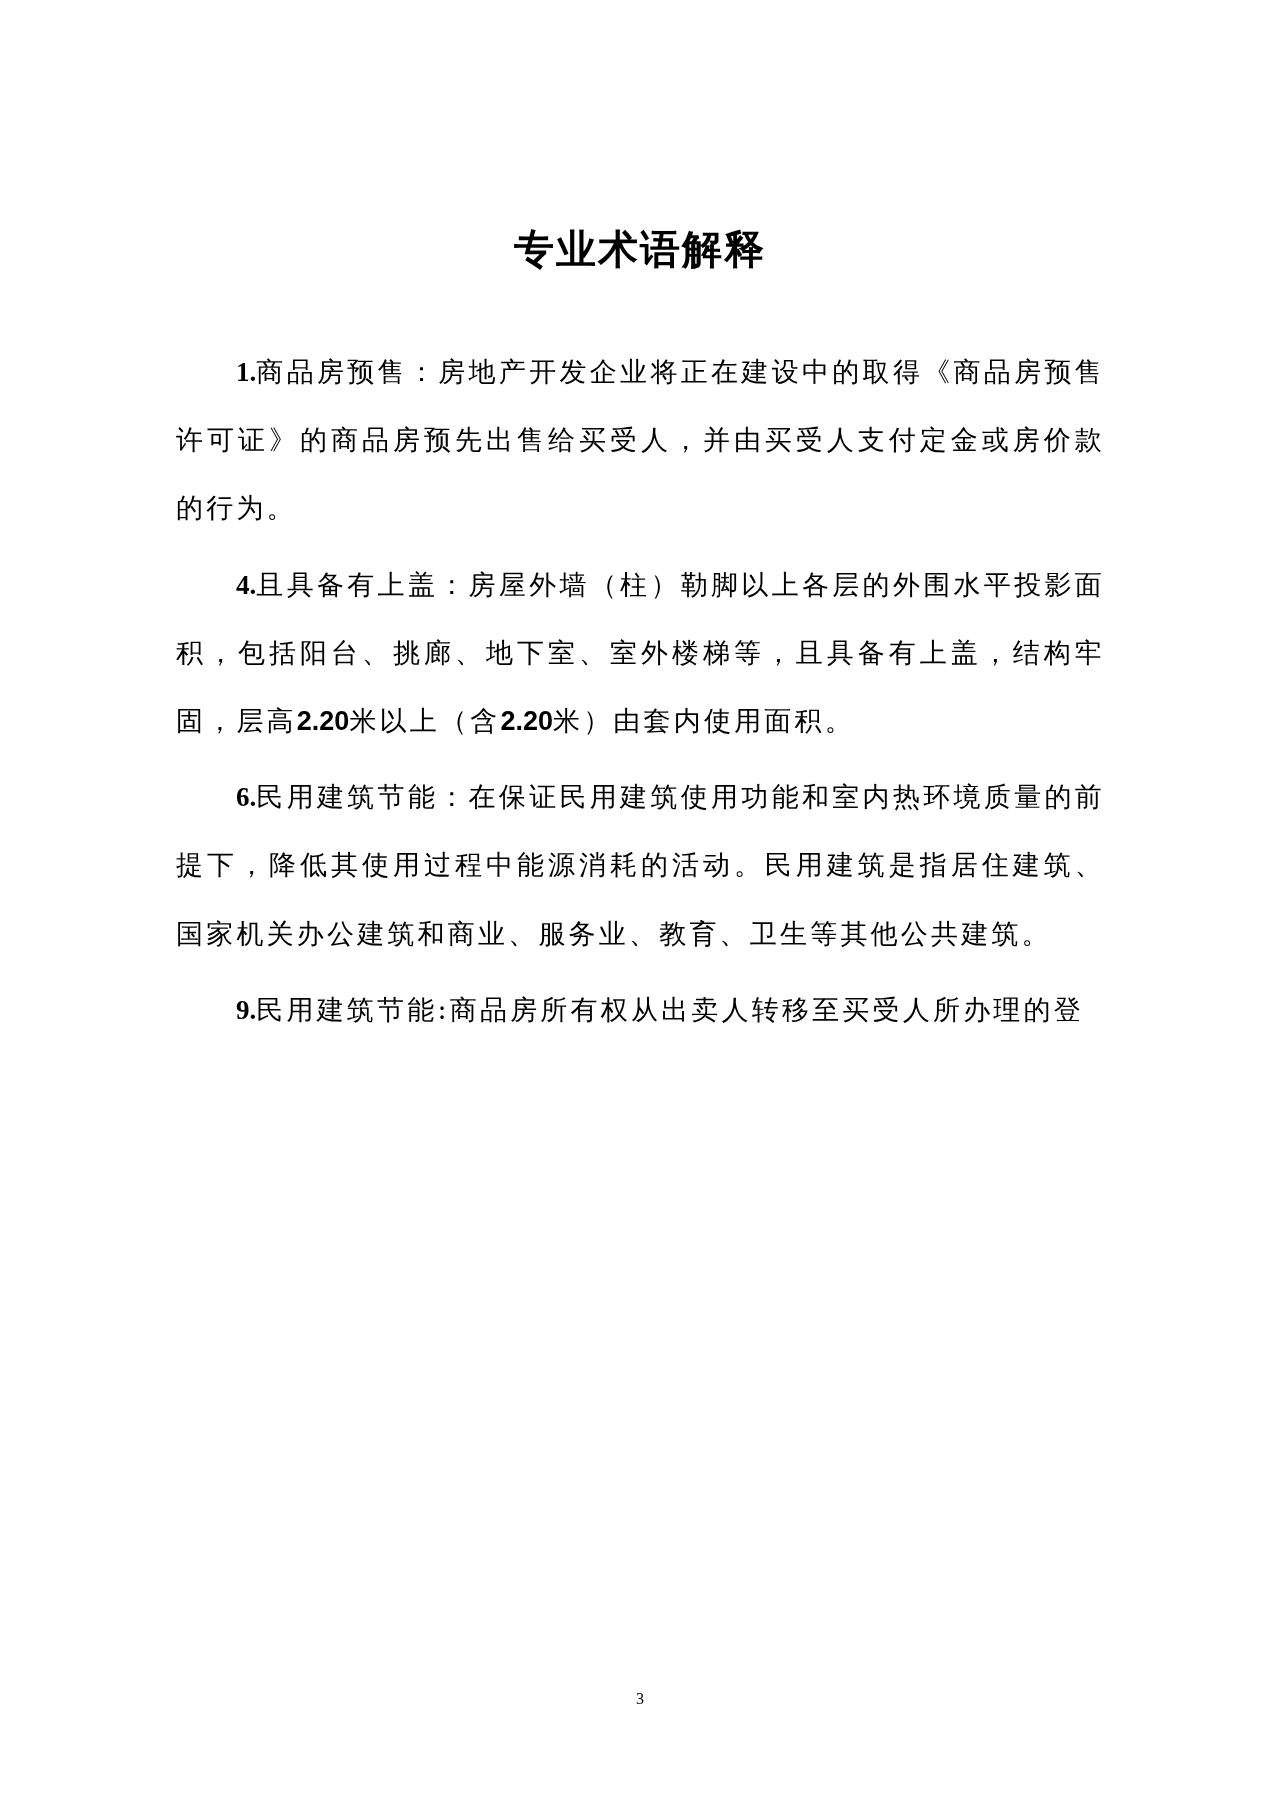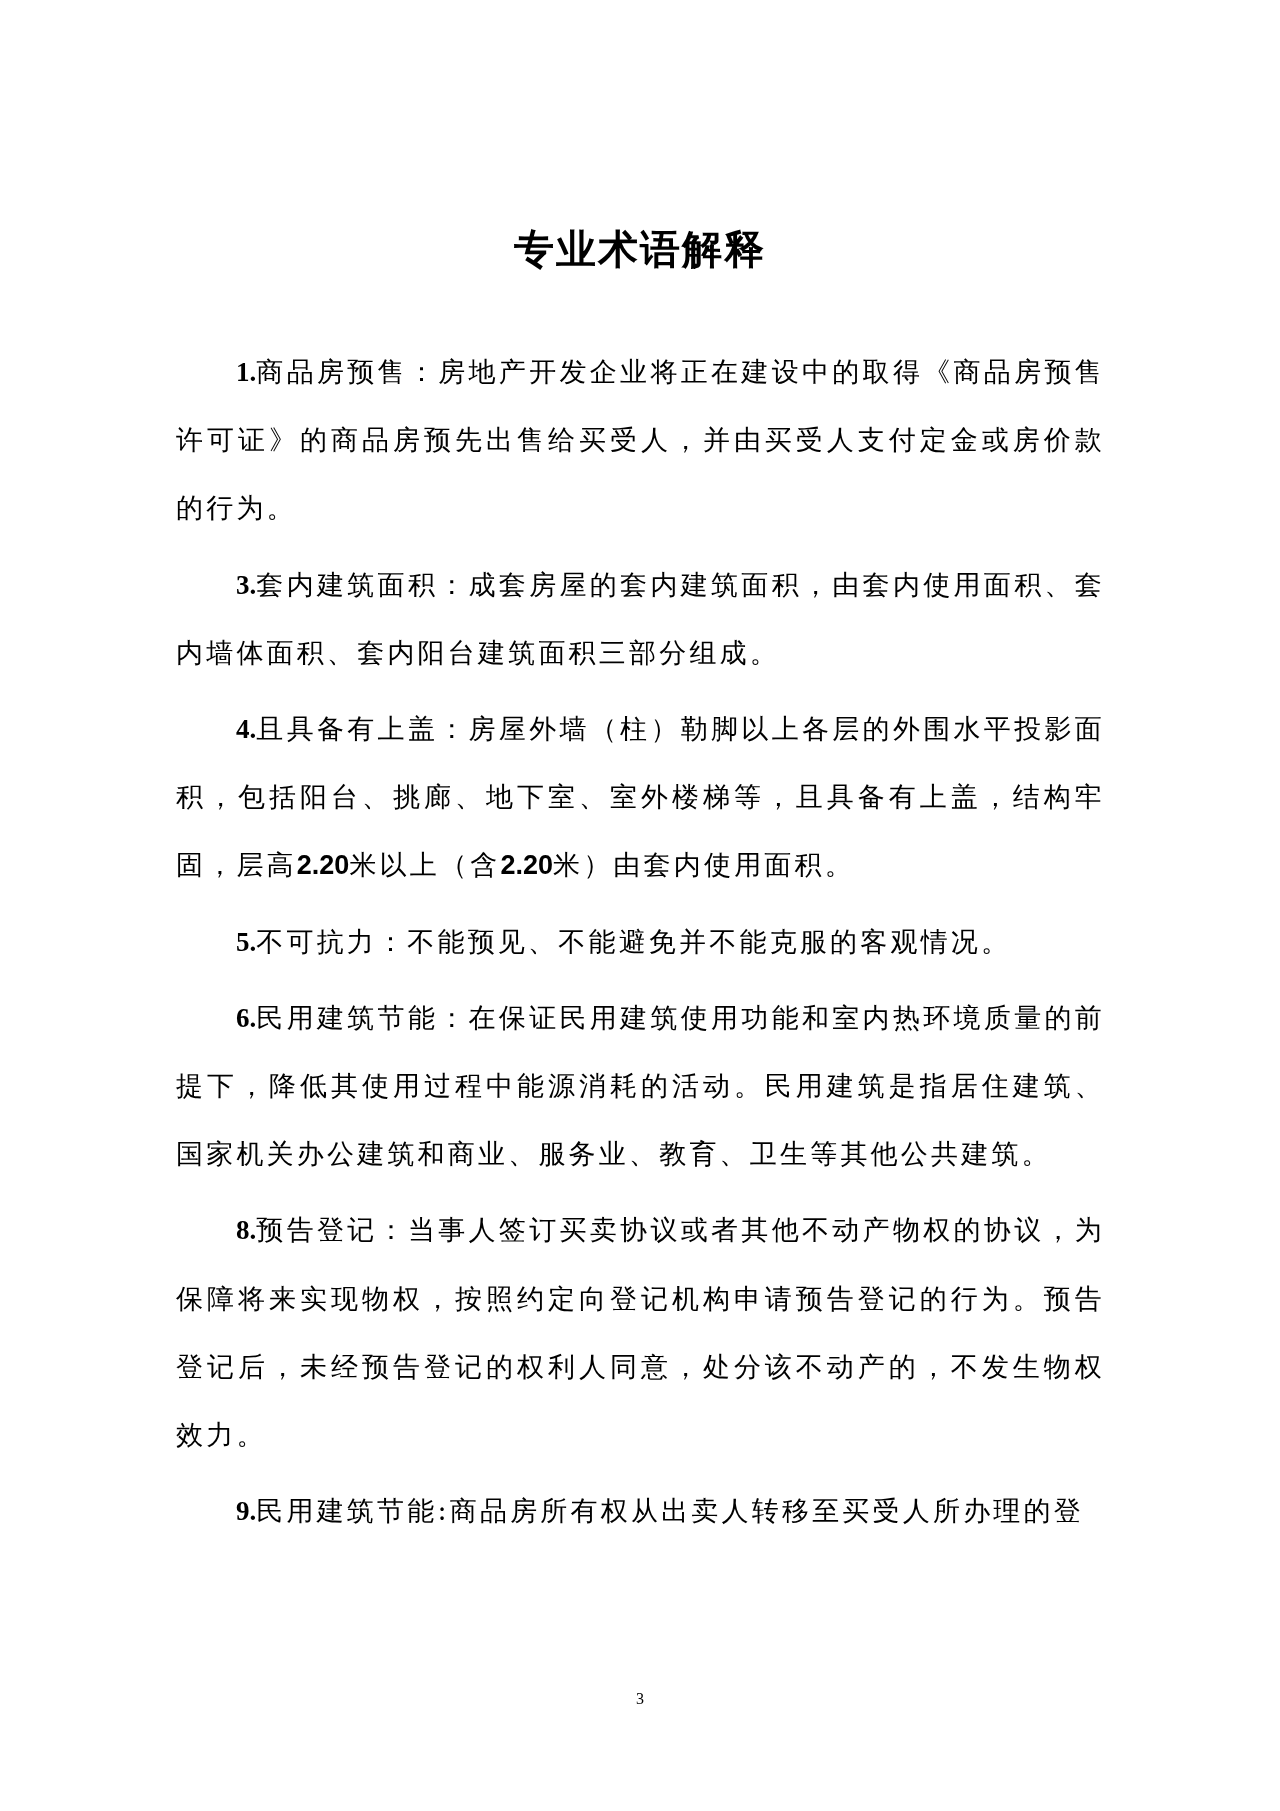--- a/index.html
+++ b/index.html
@@ -73,30 +73,27 @@
 
 <div class="page">
 
   <h1 class="title">专业术语解释</h1>
 
   <div class="body-text">
 
     <p class="para"><span class="num">1.</span><span>商品房预售：</span><span>房地产开发企业将正在建设中的取得《商品房预售许可证》的商品房预先出售给买受人，并由买受人支付定金或房价款的行为。</span></p>
 
 
-    <p class="para"><span class="num">3.</span><span>套内建筑面积：</span><span>成套房屋的套内建筑面积，由套内使用面积、套内墙体面积、套内阳台建筑面积三部分组成。</span></p>
 
     <p class="para"><span class="num">4.</span><span>且具备有上盖：</span><span>房屋外墙（柱）勒脚以上各层的外围水平投影面积，包括阳台、挑廊、地下室、室外楼梯等，且具备有上盖，结构牢固，层高</span><span class="b">2.20</span><span>米以上（含</span><span class="b">2.20</span><span>米）由套内使用面积。</span></p>
 
-    <p class="para"><span class="num">5.</span><span>不可抗力：</span><span>不能预见、不能避免并不能克服的客观情况。</span></p>
 
     <p class="para"><span class="num">6.</span><span>民用建筑节能：</span><span>在保证民用建筑使用功能和室内热环境质量的前提下，降低其使用过程中能源消耗的活动。民用建筑是指居住建筑、国家机关办公建筑和商业、服务业、教育、卫生等其他公共建筑。</span></p>
 
 
-    <p class="para"><span class="num">8.</span><span>预告登记：</span><span>当事人签订买卖协议或者其他不动产物权的协议，为保障将来实现物权，按照约定向登记机构申请预告登记的行为。预告登记后，未经预告登记的权利人同意，处分该不动产的，不发生物权效力。</span></p>
 
     <p class="para"><span class="num">9.</span><span>民用建筑节能:</span><span>商品房所有权从出卖人转移至买受人所办理的登</span></p>
 
   </div>
 
   <div class="page-number">3</div>
 
 </div>
 
 </body></html>

